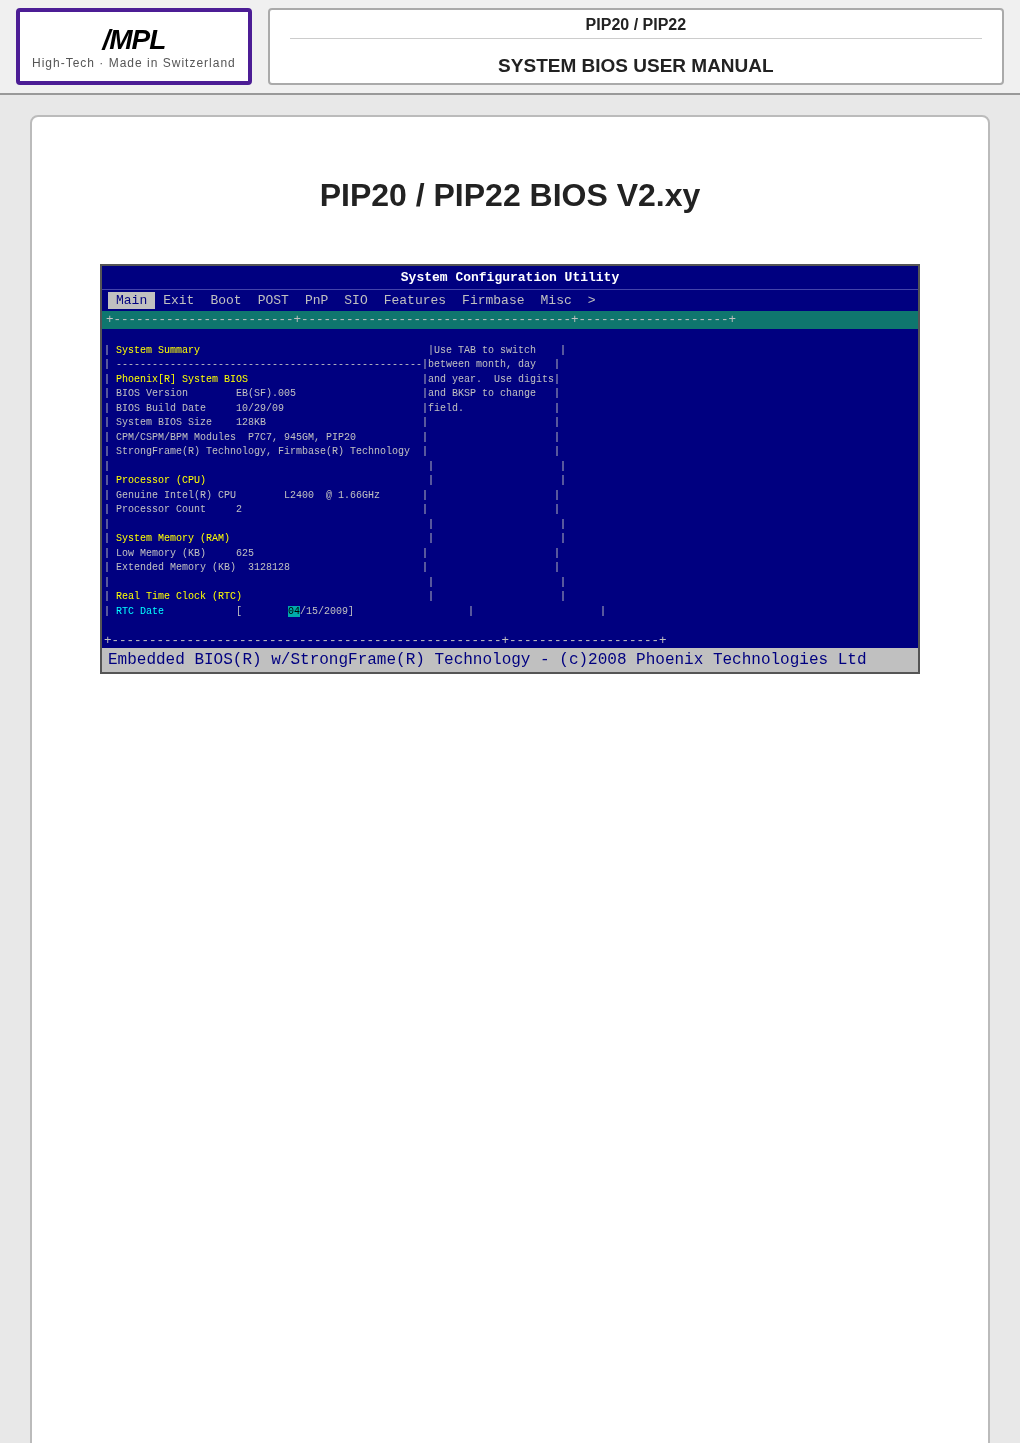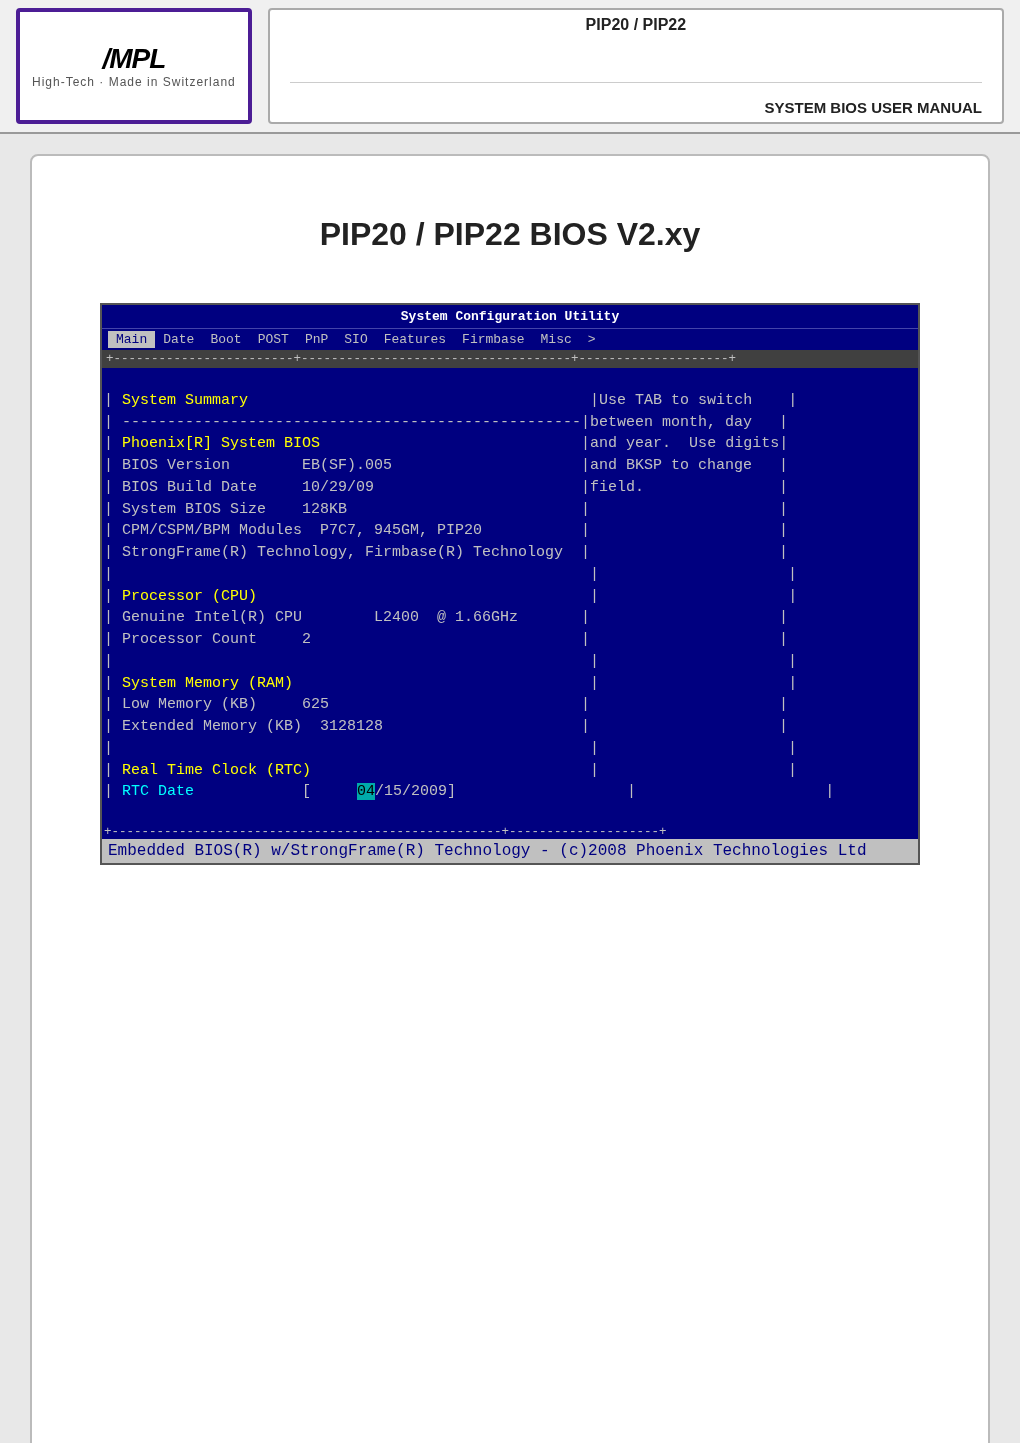--- a/index.html
+++ b/index.html
@@ -53,34 +53,33 @@
 
     .header-titles {
       display: flex;
       flex-direction: column;
       justify-content: center;
       flex: 1;
       border: 2px solid #aaa;
       border-radius: 4px;
       padding: 6px 20px;
       background: white;
-      gap: 44px;
     }
 
     .header-model {
       font-size: 16px;
       font-weight: bold;
       text-align: center;
       color: #222;
     }
 
     .header-manual {
-      font-size: 15px;
-      font-weight: bold;
-      text-align: right;
+      font-size: 19px;
+      font-weight: bold;
+      text-align: center;
       color: #222;
       border-top: 1px solid #ccc;
       margin-top: 4px;
       padding-top: 16px;
     }
 
     
     .main-content {
       width: 960px;
       margin: 20px auto;
@@ -94,21 +93,21 @@
     .page-title {
       text-align: center;
       font-size: 32px;
       font-weight: bold;
       color: #222;
       margin: 30px 0 50px 0;
     }
 
     
     .bios-container {
-      background: #404040;
+      background: #0f766e;
       color: #c0c0c0;
       font-family: 'Courier New', Courier, monospace;
       font-size: 13px;
       border: 2px solid #555;
       padding: 0;
       margin: 0 auto;
       max-width: 820px;
     }
 
     .bios-title-bar {
@@ -193,35 +192,35 @@
 <div class="main-content">
 
   <div class="page-title">PIP20 / PIP22 BIOS V2.xy</div>
 
   <div class="bios-container">
 
     <div class="bios-title-bar">System Configuration Utility</div>
 
     <div class="bios-menu-bar">
       <span class="bios-menu-item active">Main</span>
-      <span class="bios-menu-item">  Date</span>
+      <span class="bios-menu-item">  Exit</span>
       <span class="bios-menu-item">  Boot</span>
       <span class="bios-menu-item">  POST</span>
       <span class="bios-menu-item">  PnP</span>
       <span class="bios-menu-item">  SIO</span>
       <span class="bios-menu-item">  Features</span>
       <span class="bios-menu-item">  Firmbase</span>
       <span class="bios-menu-item">  Misc</span>
       <span class="bios-menu-item">  &gt;</span>
     </div>
 
     <div class="bios-left">+------------------------+------------------------------------+--------------------+</div>
 
     <div class="bios-body">
-      <div style="flex:1; font-family:'Courier New',Courier,monospace; font-size:15px; line-height:1.45; background:#000080; color:#c0c0c0; white-space:pre; padding: 0 2px;">
+      <div style="flex:1; font-family:'Courier New',Courier,monospace; font-size:10px; line-height:1.45; background:#000080; color:#c0c0c0; white-space:pre; padding: 0 2px;">
 <span>| <span class="bios-yellow">System Summary</span>                                      |Use TAB to switch    |
 | ---------------------------------------------------|between month, day   |
 | <span class="bios-yellow">Phoenix[R] System BIOS</span>                             |and year.  Use digits|
 | BIOS Version        EB(SF).005                     |and BKSP to change   |
 | BIOS Build Date     10/29/09                       |field.               |
 | System BIOS Size    128KB                          |                     |
 | CPM/CSPM/BPM Modules  P7C7, 945GM, PIP20           |                     |
 | StrongFrame(R) Technology, Firmbase(R) Technology  |                     |
 |                                                     |                     |
 | <span class="bios-yellow">Processor (CPU)</span>                                     |                     |

